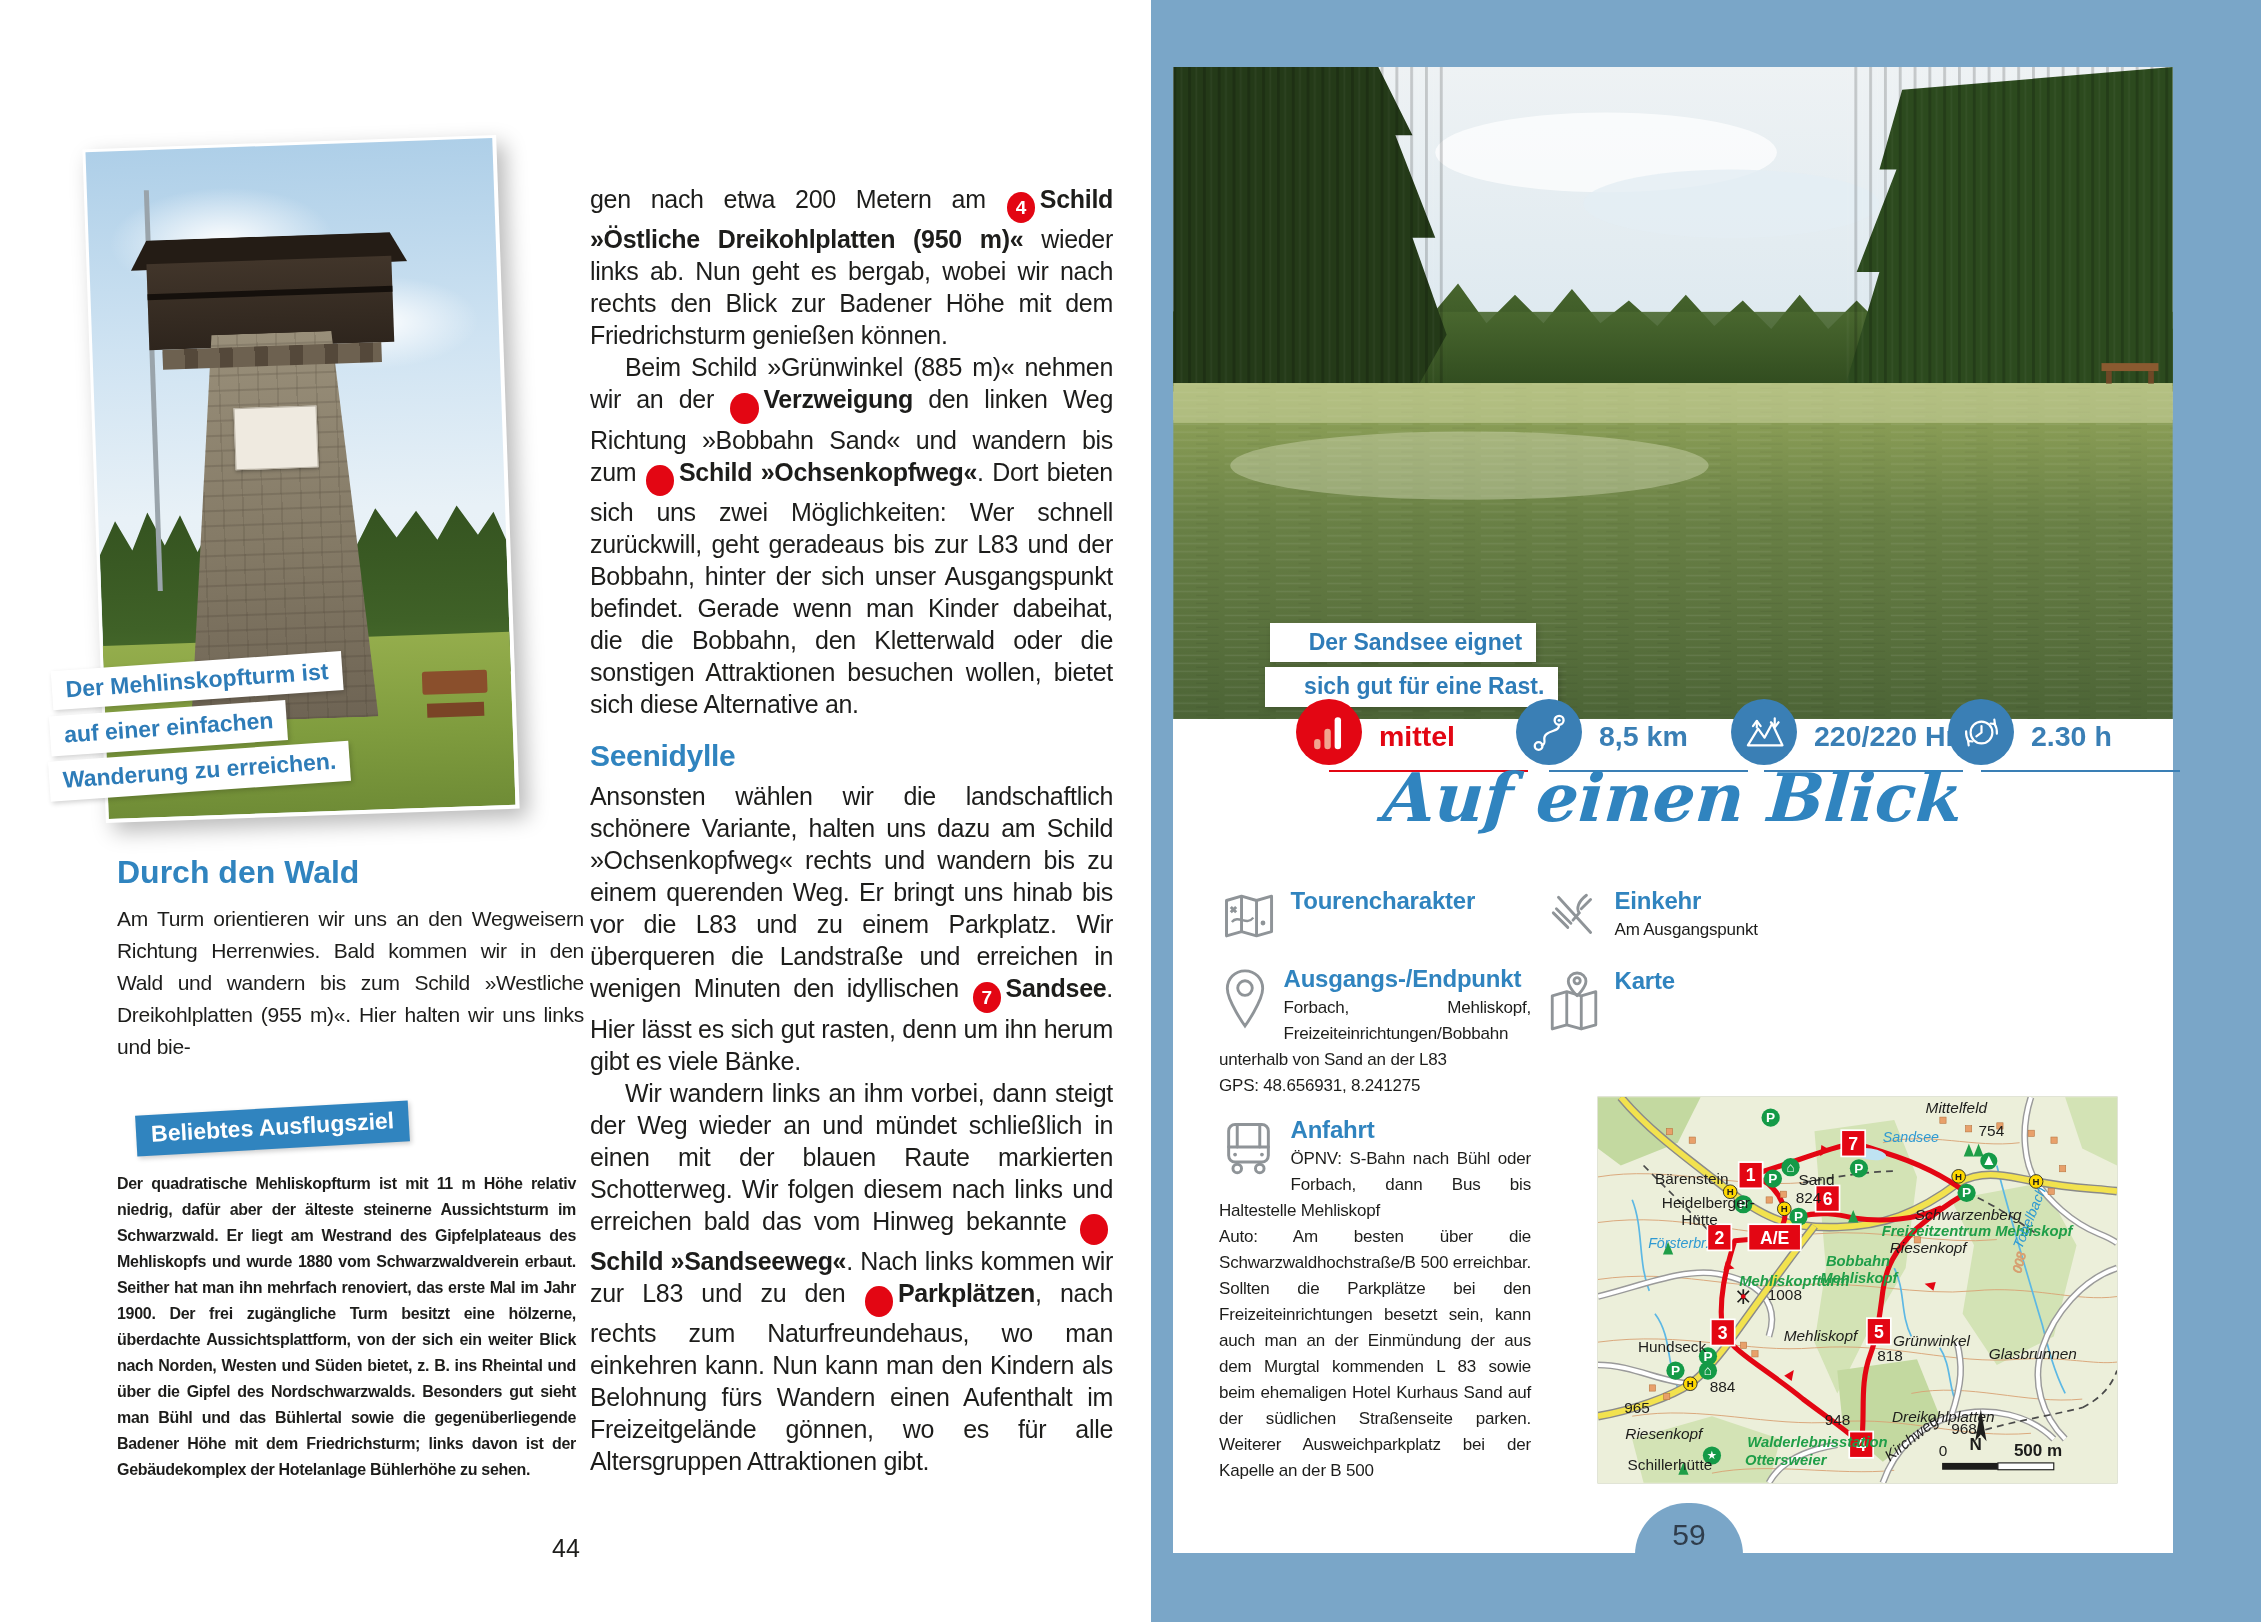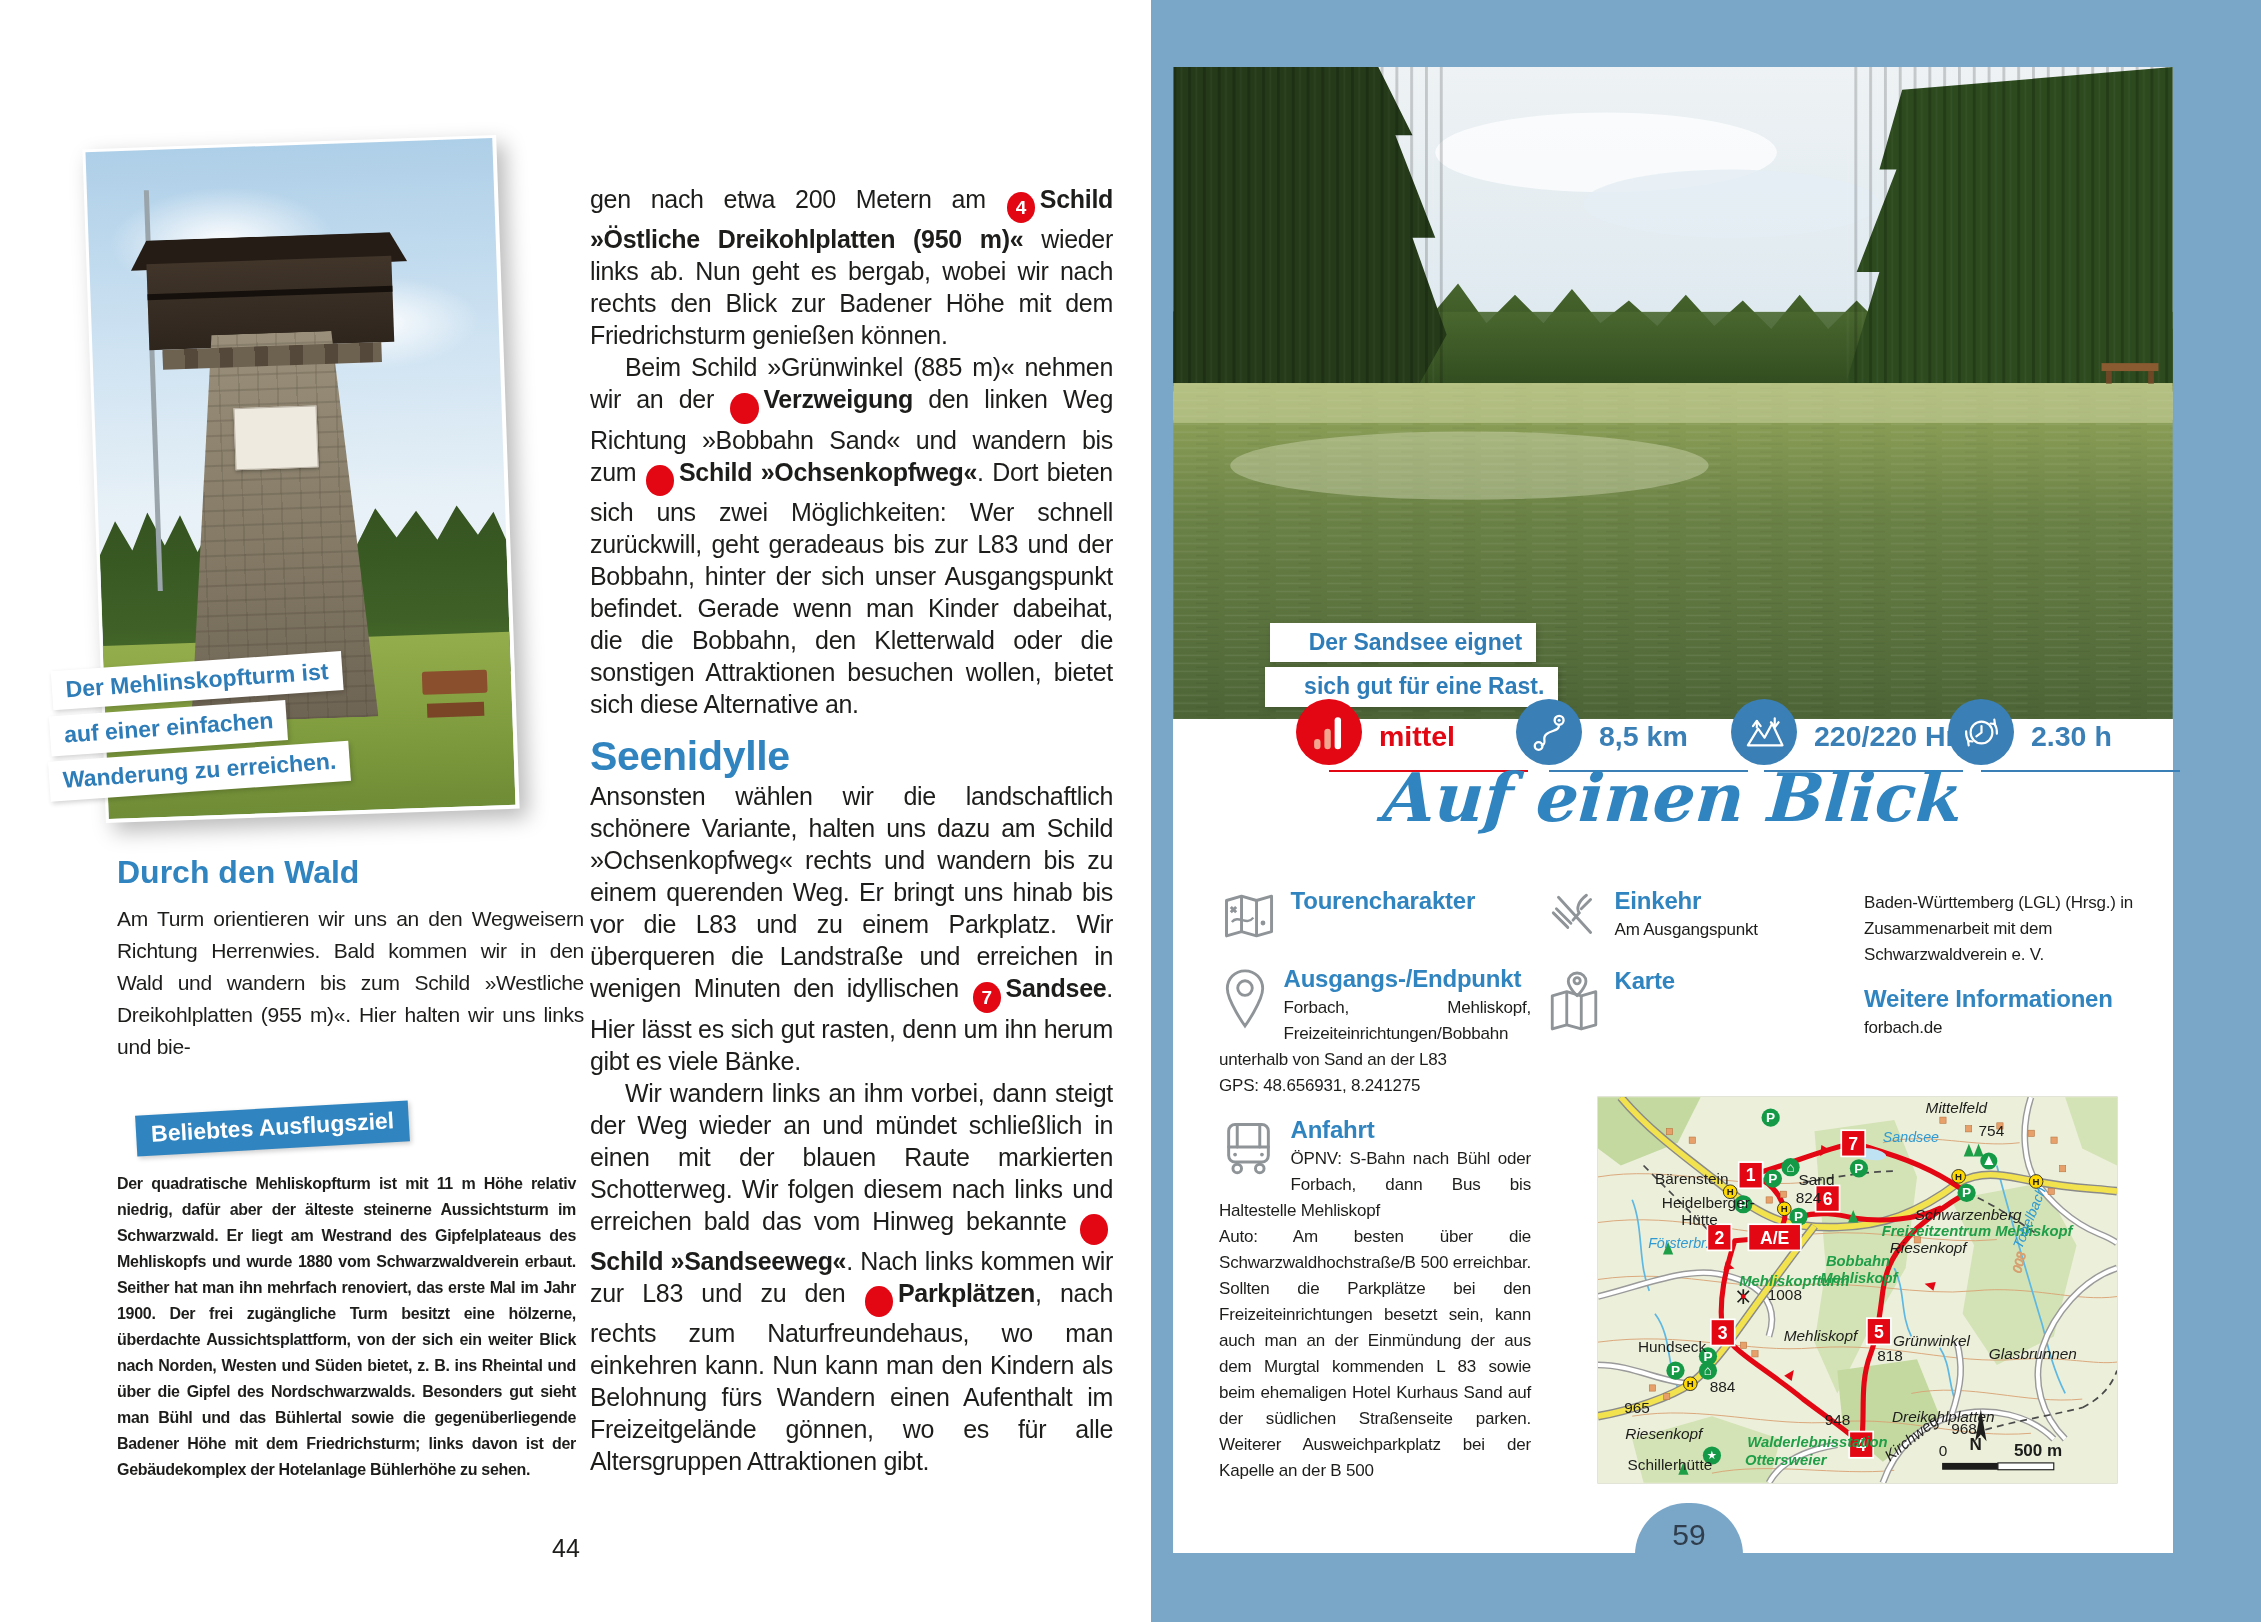--- a/index.html
+++ b/index.html
@@ -53,21 +53,21 @@
     letter-spacing:-0.3px;text-align:justify;}
   .pageno-left{left:552px;top:1534px;font-size:25px;}
 
   
   .col2{left:590px;top:183px;width:523px;font-size:25px;line-height:32px;
     text-align:justify;letter-spacing:-0.3px;}
   .col2 p{margin:0;}
   .col2 p.ind{text-indent:35px;}
   .col2 b{font-weight:700;}
   .col2 .gap{height:17px;}
-  .col2-heading{font-size:41px;font-weight:700;color:#3084bf;margin:3.4px 0 8px 0;text-align:left;}
+  .col2-heading{font-size:30px;font-weight:700;color:#3084bf;margin:3.4px 0 8px 0;text-align:left;}
   .badge{display:inline-block;width:28.5px;height:31px;background:#e30613;color:#fff;
     border-radius:50%;font-size:19px;font-weight:700;text-align:center;line-height:31px;
     vertical-align:-6.3px;margin:0 4.6px 0 1.1px;letter-spacing:0;}
 
   
   .rpage{left:1151px;top:0;width:1110px;height:1623px;background:#7aa6c8;}
   .rp-photo{left:21.7px;top:67px;width:1000px;height:652px;overflow:hidden;}
   .rp-white{left:21.7px;top:719px;width:1000px;height:834px;background:#fff;}
   .rp-cap{left:97px;top:556px;}
   .rp-cap .cap-strip{font-size:23px;margin-bottom:4.6px;padding-left:39px;}
@@ -329,29 +329,20 @@
         <path d="M14,52 L42,44 L70,52 L98,44 L98,108 L70,116 L42,108 L14,116 Z"></path>
         <path d="M42,44 L42,108"></path>
           <path d="M70,52 L70,116"></path>
         <path d="M62,8 C52,8 45,15 45,24 C45,36 62,52 62,52 C62,52 79,36 79,24 C79,15 72,8 62,8 Z"></path>
         <circle cx="62" cy="23" r="6"></circle>
       </svg>
       <div class="ih">Karte</div>
     </div>
   </div>
 
-  <div class="icol col-c">
-    <div class="blk">
-      <div class="ibody" style="text-align:left;">Baden-Württemberg (LGL) (Hrsg.) in Zusammenarbeit mit dem Schwarzwaldverein e. V.</div>
-    </div>
-    <div class="blk">
-      <div class="ih">Weitere Informationen</div>
-      <div class="ibody" style="text-align:left;">forbach.de</div>
-    </div>
-  </div>
 
   <div class="abs map-wrap">
     <svg id="mapsvg" width="519" height="386" viewBox="0 0 911 677">
         <path d="M0,0 L180,0 L140,80 L40,120 L0,90 Z" class="forest2"></path>
         <path d="M380,60 L520,40 L560,140 L540,300 L470,420 L420,520 L380,430 L400,300 Z" class="forest"></path>
         <path d="M620,180 L780,150 L840,260 L800,420 L700,470 L640,380 L660,260 Z" class="forest"></path>
         <path d="M60,600 L200,560 L320,600 L300,677 L80,677 Z" class="forest"></path>
         <path d="M420,480 L560,460 L600,560 L500,640 L430,580 Z" class="forest2"></path>
         <path d="M820,0 L911,0 L911,120 L850,90 Z" class="forest"></path>
         <path d="M0,140 C120,120 240,160 360,150" class="contour"></path>

